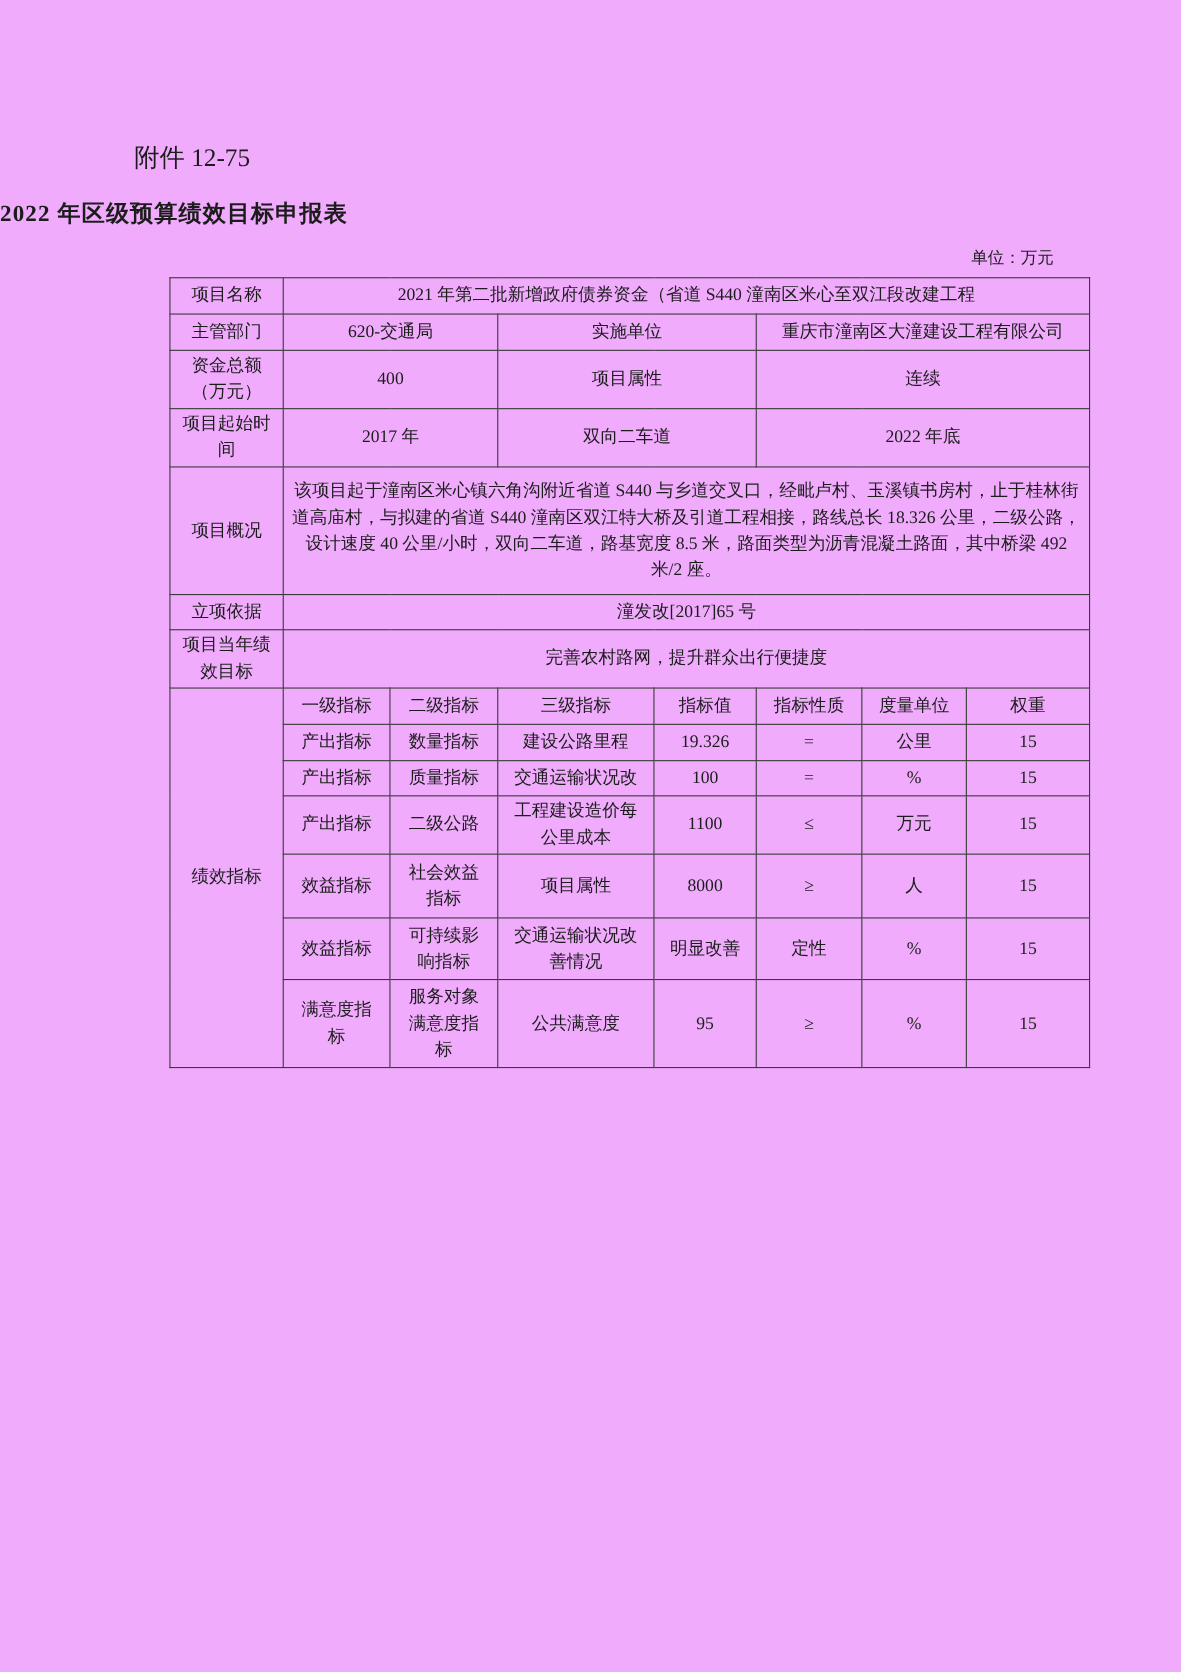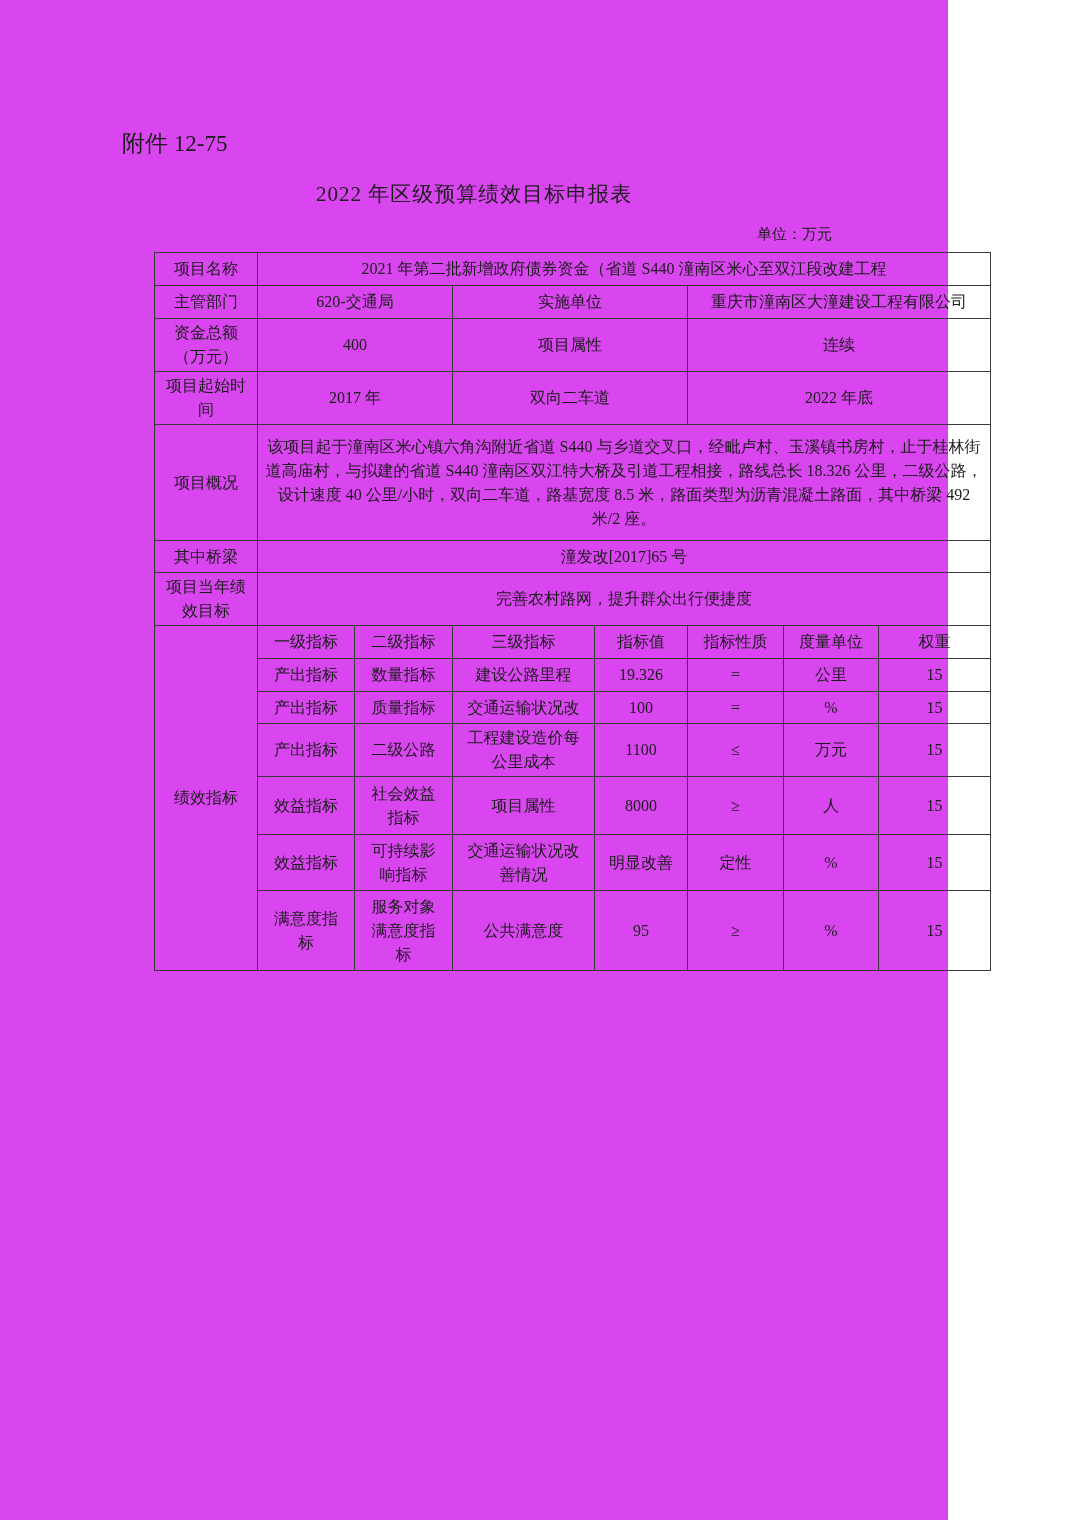--- a/index.html
+++ b/index.html
@@ -1,37 +1,36 @@
 <!DOCTYPE html>
 <html><head>
 <meta charset="utf-8">
 <style>
   html, body { margin: 0; padding: 0; }
   .page {
     position: relative;
-    width: 948px;
+    width: 1074px;
     height: 1520px;
-    background: #d946ef;
+    background: #f0abfc;
     color: #1c1c1c;
     font-family: "Liberation Serif", "DejaVu Serif", serif;
   }
   .attachment {
     position: absolute;
     left: 122px;
     top: 128px;
     font-size: 23px;
   }
   .doc-title {
     position: absolute;
     left: 0;
     top: 180px;
     width: 100%;
-    text-align: center;
     font-size: 21px;
-    font-weight: normal;
+    font-weight: bold;
     letter-spacing: 1px;
   }
   .unit-note {
     position: absolute;
     right: 116px;
     top: 225px;
     font-size: 15px;
     text-align: center;
   }
   table.form {
@@ -110,21 +109,21 @@
 间</td>
         <td colspan="2">2017 年</td>
         <td colspan="2">双向二车道</td>
         <td colspan="3">2022 年底</td>
       </tr>
       <tr style="height:116px">
         <td>项目概况</td>
         <td colspan="7" class="para">该项目起于潼南区米心镇六角沟附近省道 S440 与乡道交叉口，经毗卢村、玉溪镇书房村，止于桂林街道高庙村，与拟建的省道 S440 潼南区双江特大桥及引道工程相接，路线总长 18.326 公里，二级公路，设计速度 40 公里/小时，双向二车道，路基宽度 8.5 米，路面类型为沥青混凝土路面，其中桥梁 492 米/2 座。</td>
       </tr>
       <tr style="height:32px">
-        <td>其中桥梁</td>
+        <td>立项依据</td>
         <td colspan="7" class="left">潼发改[2017]65 号</td>
       </tr>
       <tr style="height:52px">
         <td>项目当年绩
 效目标</td>
         <td colspan="7" class="left">完善农村路网，提升群众出行便捷度</td>
       </tr>
 
       <tr style="height:33px">
         <td rowspan="7">绩效指标</td>

